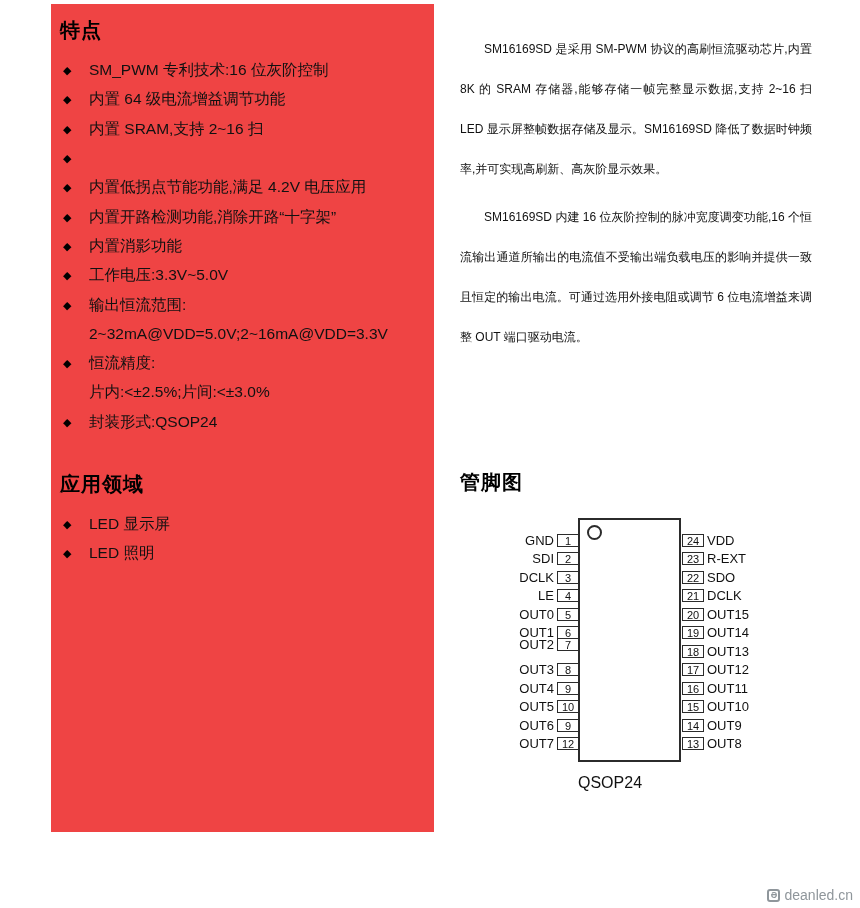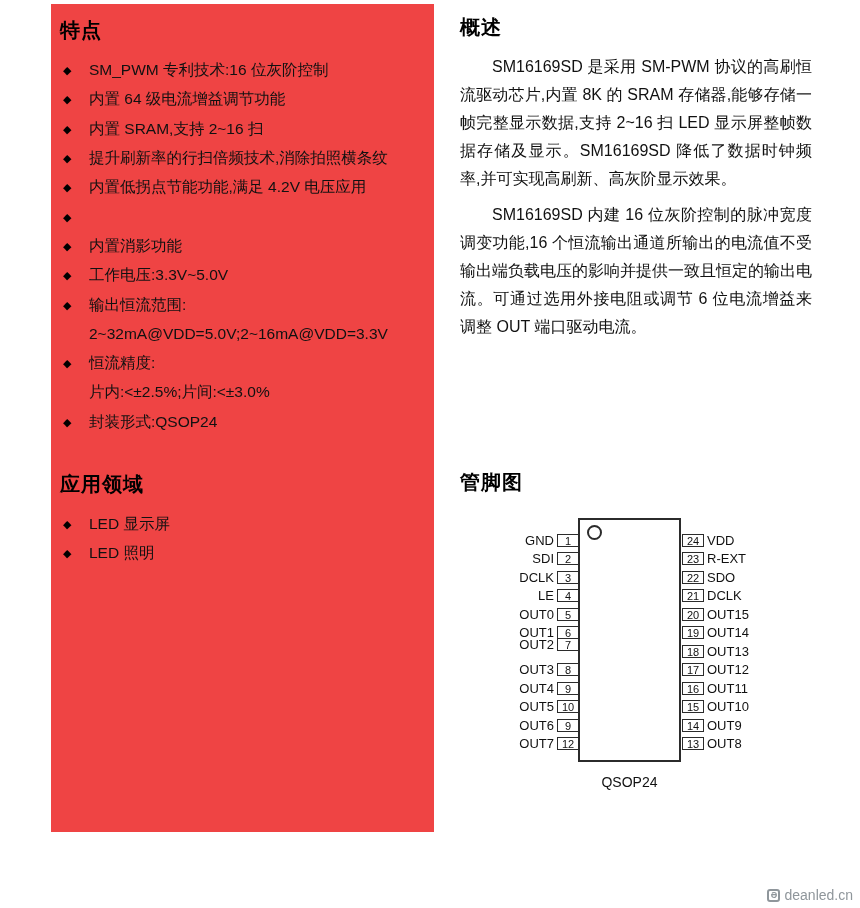--- a/index.html
+++ b/index.html
@@ -17,39 +17,39 @@
   .panel h2.sec { margin:14px 0 0 9px; }
   .panel h2.apps { margin-top:35px; }
 
   ul.blist { list-style:none; margin:14px 0 0 0; padding:0 0 0 12px; }
   ul.blist li { display:flex; align-items:center; height:29.3px; font-size:15.5px; white-space:nowrap; }
   .bullet { flex:none; width:26px; font-size:11px; color:#000000; }
   li.cont { padding-left:26px; }
 
   
   .overview { position:absolute; left:460px; top:15px; width:352px; }
-  .overview p { font-size:16px; line-height:28px; text-align:justify; text-indent:2em; margin-top:14px; }
+  .overview p { font-size:12px; line-height:40px; text-align:justify; text-indent:2em; margin-top:14px; }
   .overview p.second { margin-top:8px; }
 
   
   .pinout-title { position:absolute; left:460px; top:470px; }
   .chip-area { position:absolute; left:450px; top:515px; width:380px; height:300px; font-size:13px; }
   .chip-body { position:absolute; left:128px; top:3px; width:103px; height:244px; border:2px solid #2b2b2b; background:#ffffff; }
   .pin1-dot { position:absolute; left:7px; top:5px; width:15px; height:15px; border:2px solid #2b2b2b; border-radius:50%; background:#ffffff; }
   .pin { position:absolute; display:flex; align-items:center; height:15px; }
   .pin-left  { left:0; width:129px; justify-content:flex-end; }
   .pin-right { left:232px;text-align:center; }
   .pin-box {
     flex:none; width:22px; height:13px; border:1px solid #2b2b2b;
     display:flex; align-items:center; justify-content:center;
     font-size:11px; background:#ffffff;
   }
   .pin-left .pin-box { margin-left:3px; }
   .pin-right .pin-box { margin-right:3px; }
-  .pkg { position:absolute; left:128px; top:259px; width:103px; text-align:center; font-size:14px; }
+  .pkg { position:absolute; left:128px; top:259px; width:103px; text-align:left; font-size:16px; }
 
   
   .watermark { position:absolute; right:7px; bottom:5px; display:flex; align-items:center; gap:4px; color:#8f969b; font-size:14px; }
   .wm-icon { width:13px; height:13px; border:2px solid #8f969b; border-radius:3px;
              display:flex; align-items:center; justify-content:center;
              font-size:9px; font-weight:bold; line-height:9px; }
 </style>
 </head>
 <body>
 
@@ -65,28 +65,28 @@
       <li>
           <span class="bullet">◆</span>
           <span>内置 64 级电流增益调节功能</span>
         </li>
       <li>
           <span class="bullet">◆</span>
           <span>内置 SRAM,支持 2~16 扫</span>
         </li>
       <li>
           <span class="bullet">◆</span>
-          <span>提升刷新率的行扫倍频技术,消除拍照横条纹</span>
         </li>
       <li>
           <span class="bullet">◆</span>
           <span>内置低拐点节能功能,满足 4.2V 电压应用</span>
         </li>
       <li>
           <span class="bullet">◆</span>
+          <span>内置开路检测功能,消除开路“十字架”</span>
         </li>
       <li>
           <span class="bullet">◆</span>
           <span>内置消影功能</span>
         </li>
       <li>
           <span class="bullet">◆</span>
           <span>工作电压:3.3V~5.0V</span>
         </li>
       <li>
@@ -116,21 +116,20 @@
           <span>LED 显示屏</span>
         </li>
       <li>
           <span class="bullet">◆</span>
           <span>LED 照明</span>
         </li>
     </ul>
   </section>
 
   <section class="overview">
-    <h2 class="sec">概述</h2>
     <p>SM16169SD 是采用 SM-PWM 协议的高刷恒流驱动芯片,内置 8K 的 SRAM 存储器,能够存储一帧完整显示数据,支持 2~16 扫 LED 显示屏整帧数据存储及显示。SM16169SD 降低了数据时钟频率,并可实现高刷新、高灰阶显示效果。</p>
     <p class="second">SM16169SD 内建 16 位灰阶控制的脉冲宽度调变功能,16 个恒流输出通道所输出的电流值不受输出端负载电压的影响并提供一致且恒定的输出电流。可通过选用外接电阻或调节 6 位电流增益来调整 OUT 端口驱动电流。</p>
   </section>
 
   <h2 class="sec pinout-title">管脚图</h2>
 
   <div class="chip-area">
     <div class="chip-body">
       <div class="pin1-dot"></div>
     </div>

